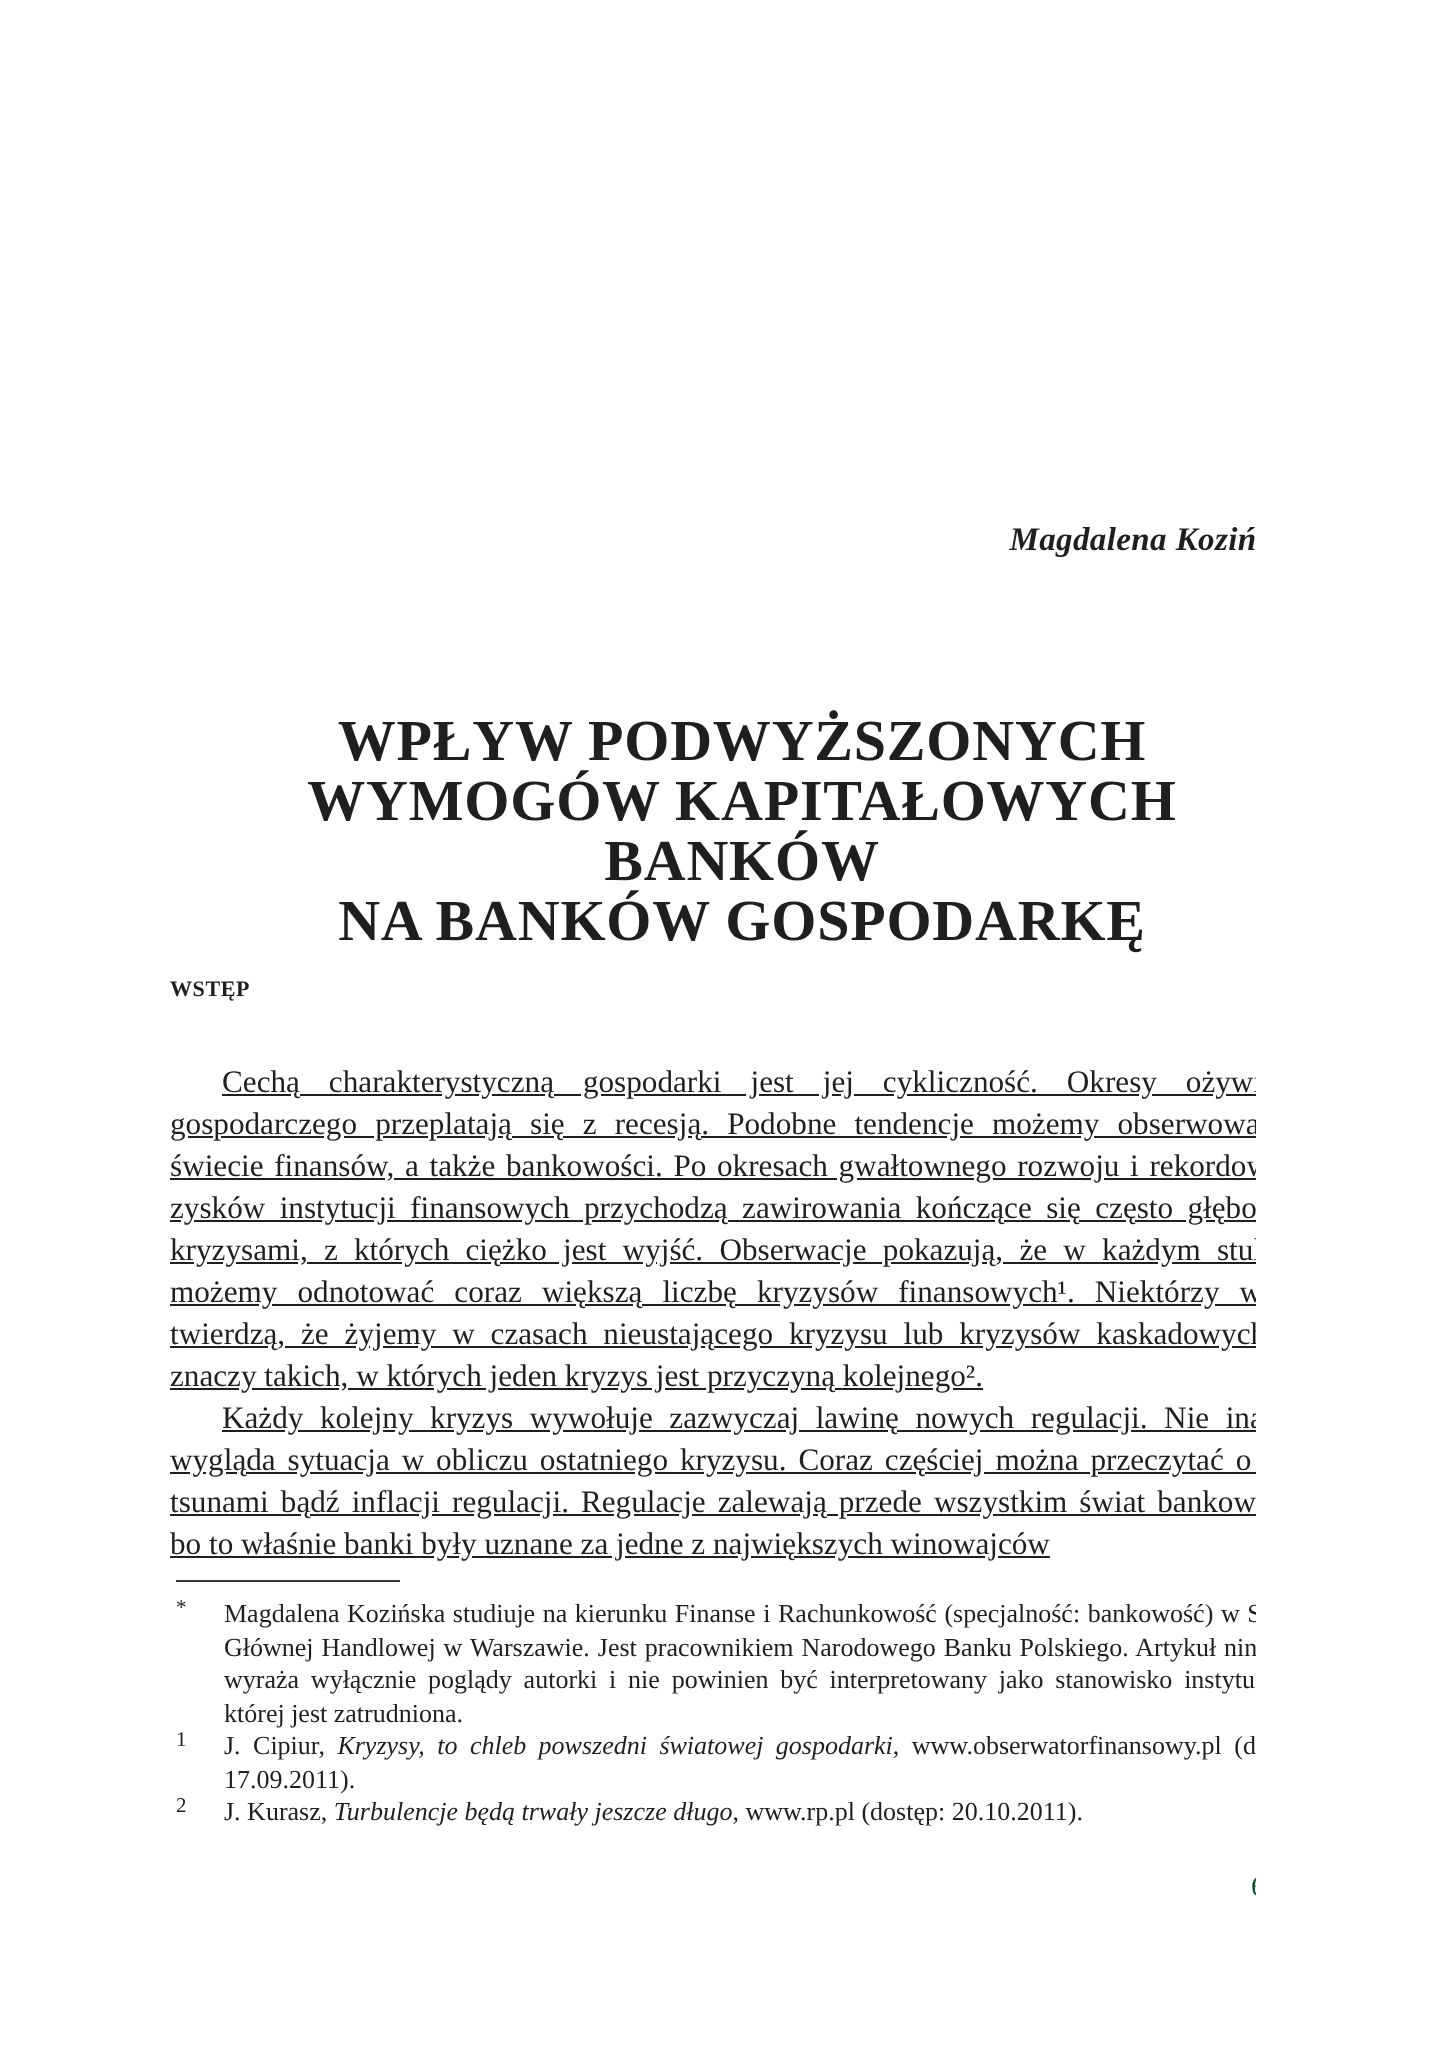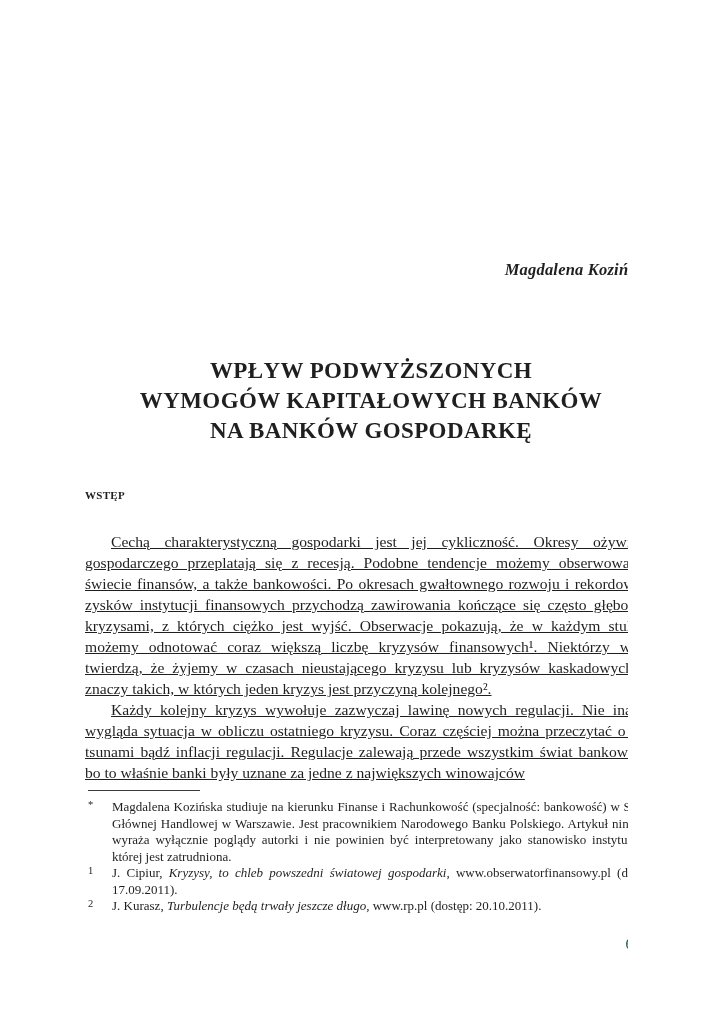--- a/index.html
+++ b/index.html
@@ -32,21 +32,21 @@
     font-style: normal;
     vertical-align: super;
     line-height: 0;
   }
   .article-title {
     position: absolute;
     top: 356px;
     left: 85px;
     width: 572px;
     text-align: center;
-    font-size: 23px;
+    font-size: 29px;
     font-weight: bold;
     line-height: 30px;
     letter-spacing: 0.4px;
   }
   .section-heading {
     position: absolute;
     top: 489px;
     left: 85px;
     font-size: 11px;
     font-weight: bold;

